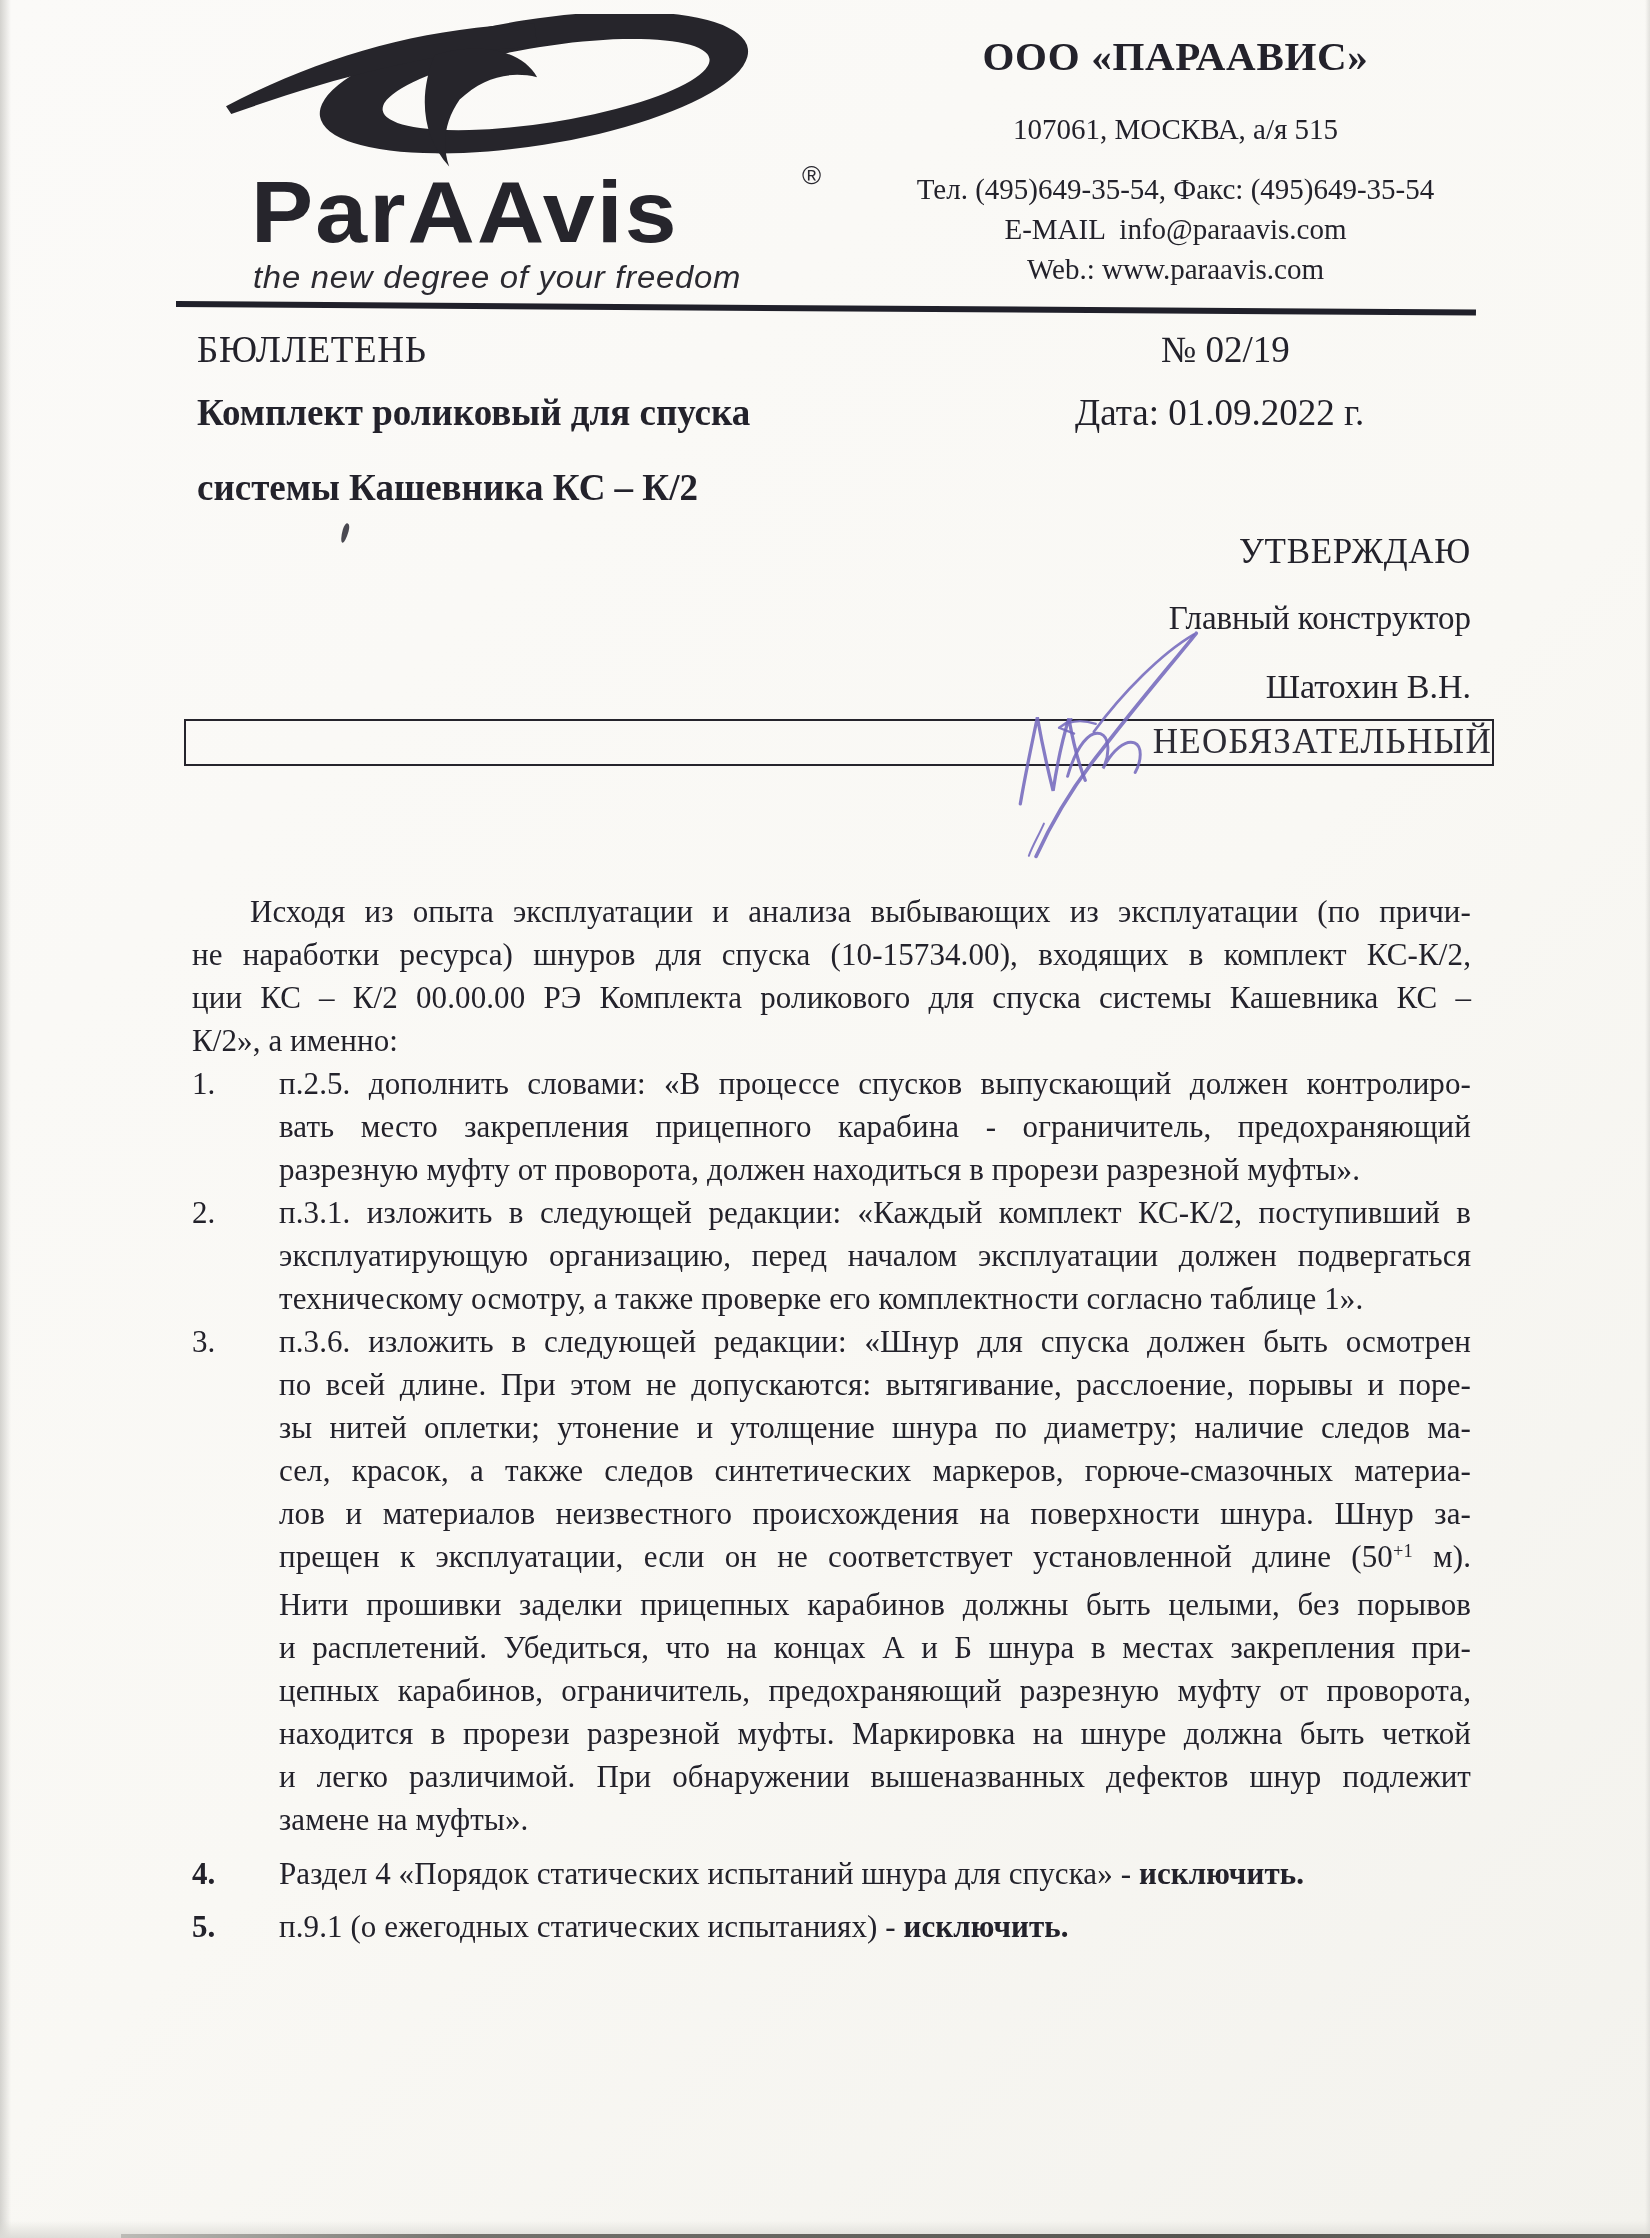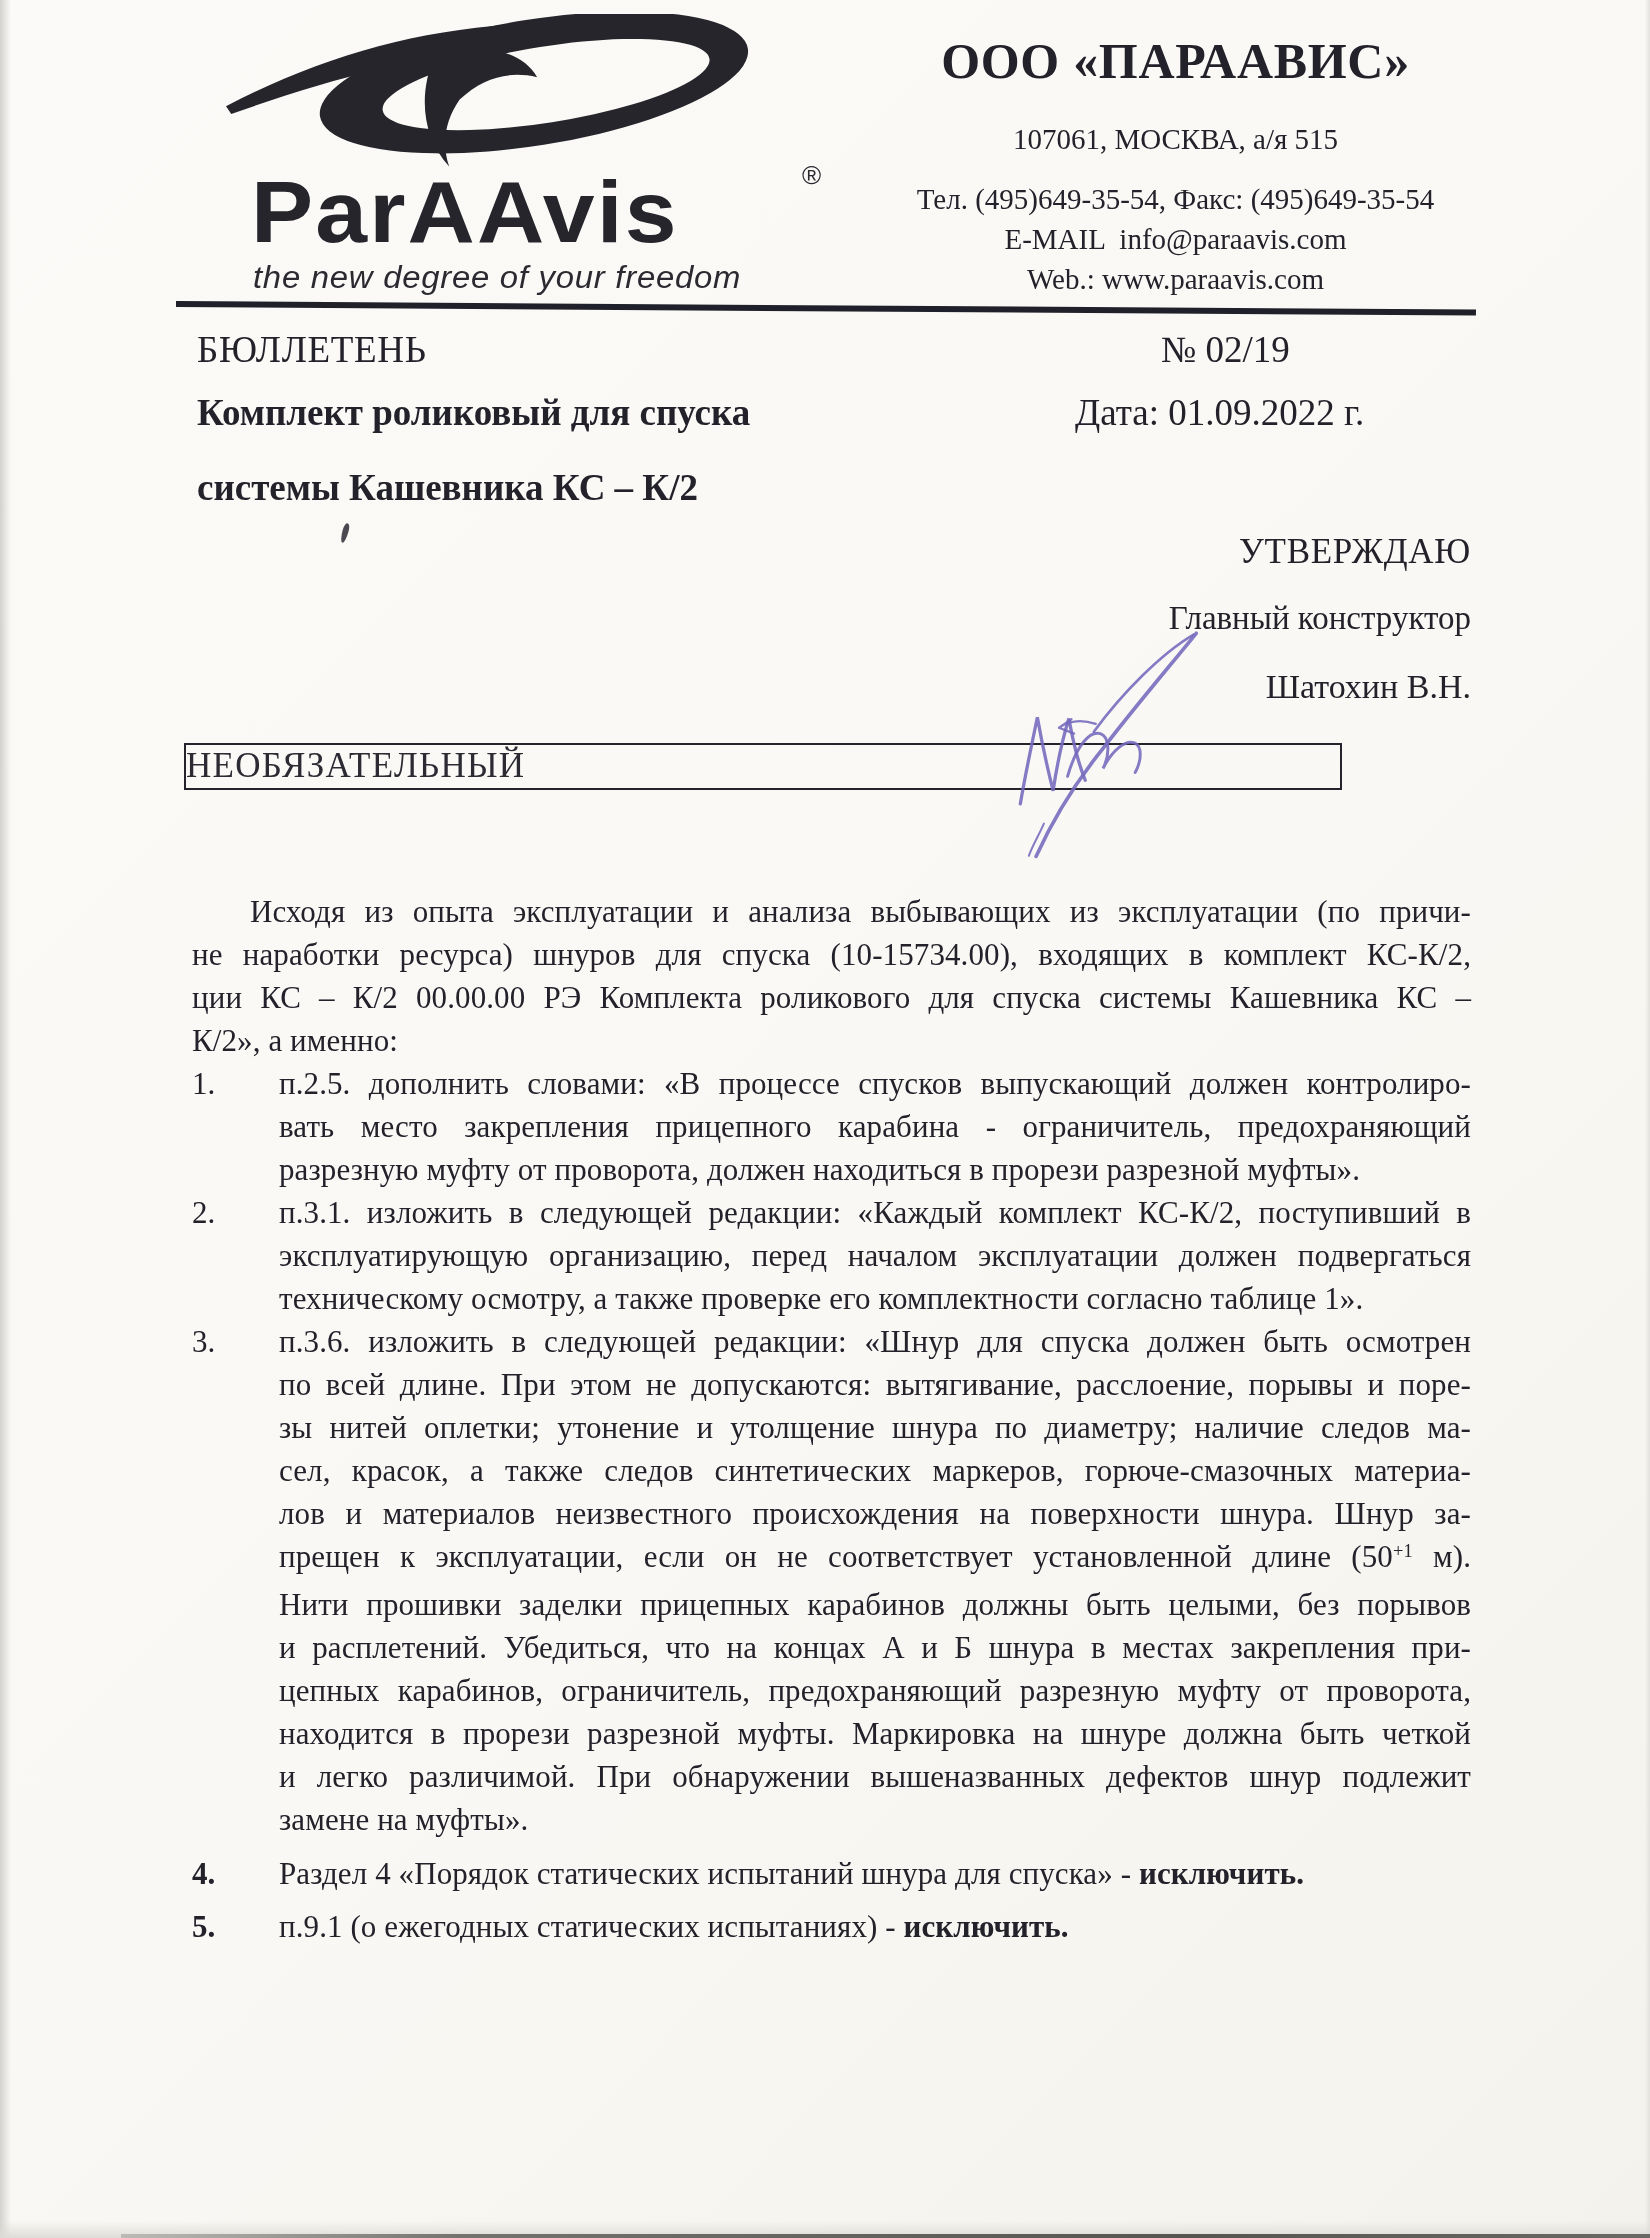--- a/index.html
+++ b/index.html
@@ -28,41 +28,41 @@
   .wordmark { position:absolute; left:251px; top:168px; font-family:"Liberation Sans","DejaVu Sans",sans-serif;
     font-weight:bold; font-size:87px; line-height:1; letter-spacing:2px; color:#26252c;
     transform:scaleX(1.07); transform-origin:left top; }
   .regmark { position:absolute; left:802px; top:160px; font-family:"Liberation Sans",sans-serif;
     font-size:26px; color:#2a2930; }
   .tagline { position:absolute; left:253px; top:262px; font-family:"Liberation Sans","DejaVu Sans",sans-serif;
     font-style:italic; font-size:31px; line-height:1; letter-spacing:0.7px; color:#2b2a31;
     transform:scaleX(1.06); transform-origin:left top; }
   
   .company { position:absolute; left:808px; top:31.5px; width:735px; text-align:center; }
-  .company-name { font-size:50px; font-weight:bold; letter-spacing:0.7px; margin-bottom:33px; }
+  .company-name { font-size:41px; font-weight:bold; letter-spacing:0.7px; margin-bottom:33px; }
   .company-line { font-size:29px; white-space:pre-wrap; }
   .company-address { margin-bottom:27.6px; }
   .company-phone, .company-email { margin-bottom:7.2px; }
   
   .top-rule { position:absolute; left:176px; top:301px; width:1300px; height:5.9px;
     background:#20202a; transform:rotate(0.38deg); transform-origin:left center; }
   
   .doc-type   { position:absolute; left:197px;  top:328px; font-size:37px; letter-spacing:0.7px; }
   .doc-number { position:absolute; left:1161px; top:328px; font-size:37px; }
   .subject1   { position:absolute; left:197px;  top:391px; font-size:37px; font-weight:bold; }
   .doc-date   { position:absolute; left:1075px; top:391px; font-size:37px; }
   .subject2   { position:absolute; left:197px;  top:466px; font-size:37px; font-weight:bold; }
   
   .approval { position:absolute; right:179px; top:532px; text-align:right; }
   .approve-stamp { font-size:35px; letter-spacing:0.7px; margin-bottom:27.6px; }
   .approve-title { font-size:33px; margin-bottom:31.5px; }
   .approve-name  { font-size:34px; }
   
-  .status-box { position:absolute; left:184px; top:743px; width:1158px; height:47px;
-    border:2.6px solid #25242c; text-align:left; }
+  .status-box { position:absolute; left:184px; top:719px; width:1310px; height:47px;
+    border:2.6px solid #25242c; text-align:right; }
   .status-box span { font-size:35px; letter-spacing:1.3px; line-height:41px; color:#2c2b34; }
   
   .signature { position:absolute; left:965px; top:607px; z-index:5; }
   
   .body-text { position:absolute; left:192px; top:890px; width:1279px;
     font-size:31px; line-height:43px; letter-spacing:0.1px; }
   .jl  { text-align:justify; text-align-last:justify; }
   .ll  { text-align:left; }
   .indent1 { padding-left:58px; }
   .item { display:flex; }

